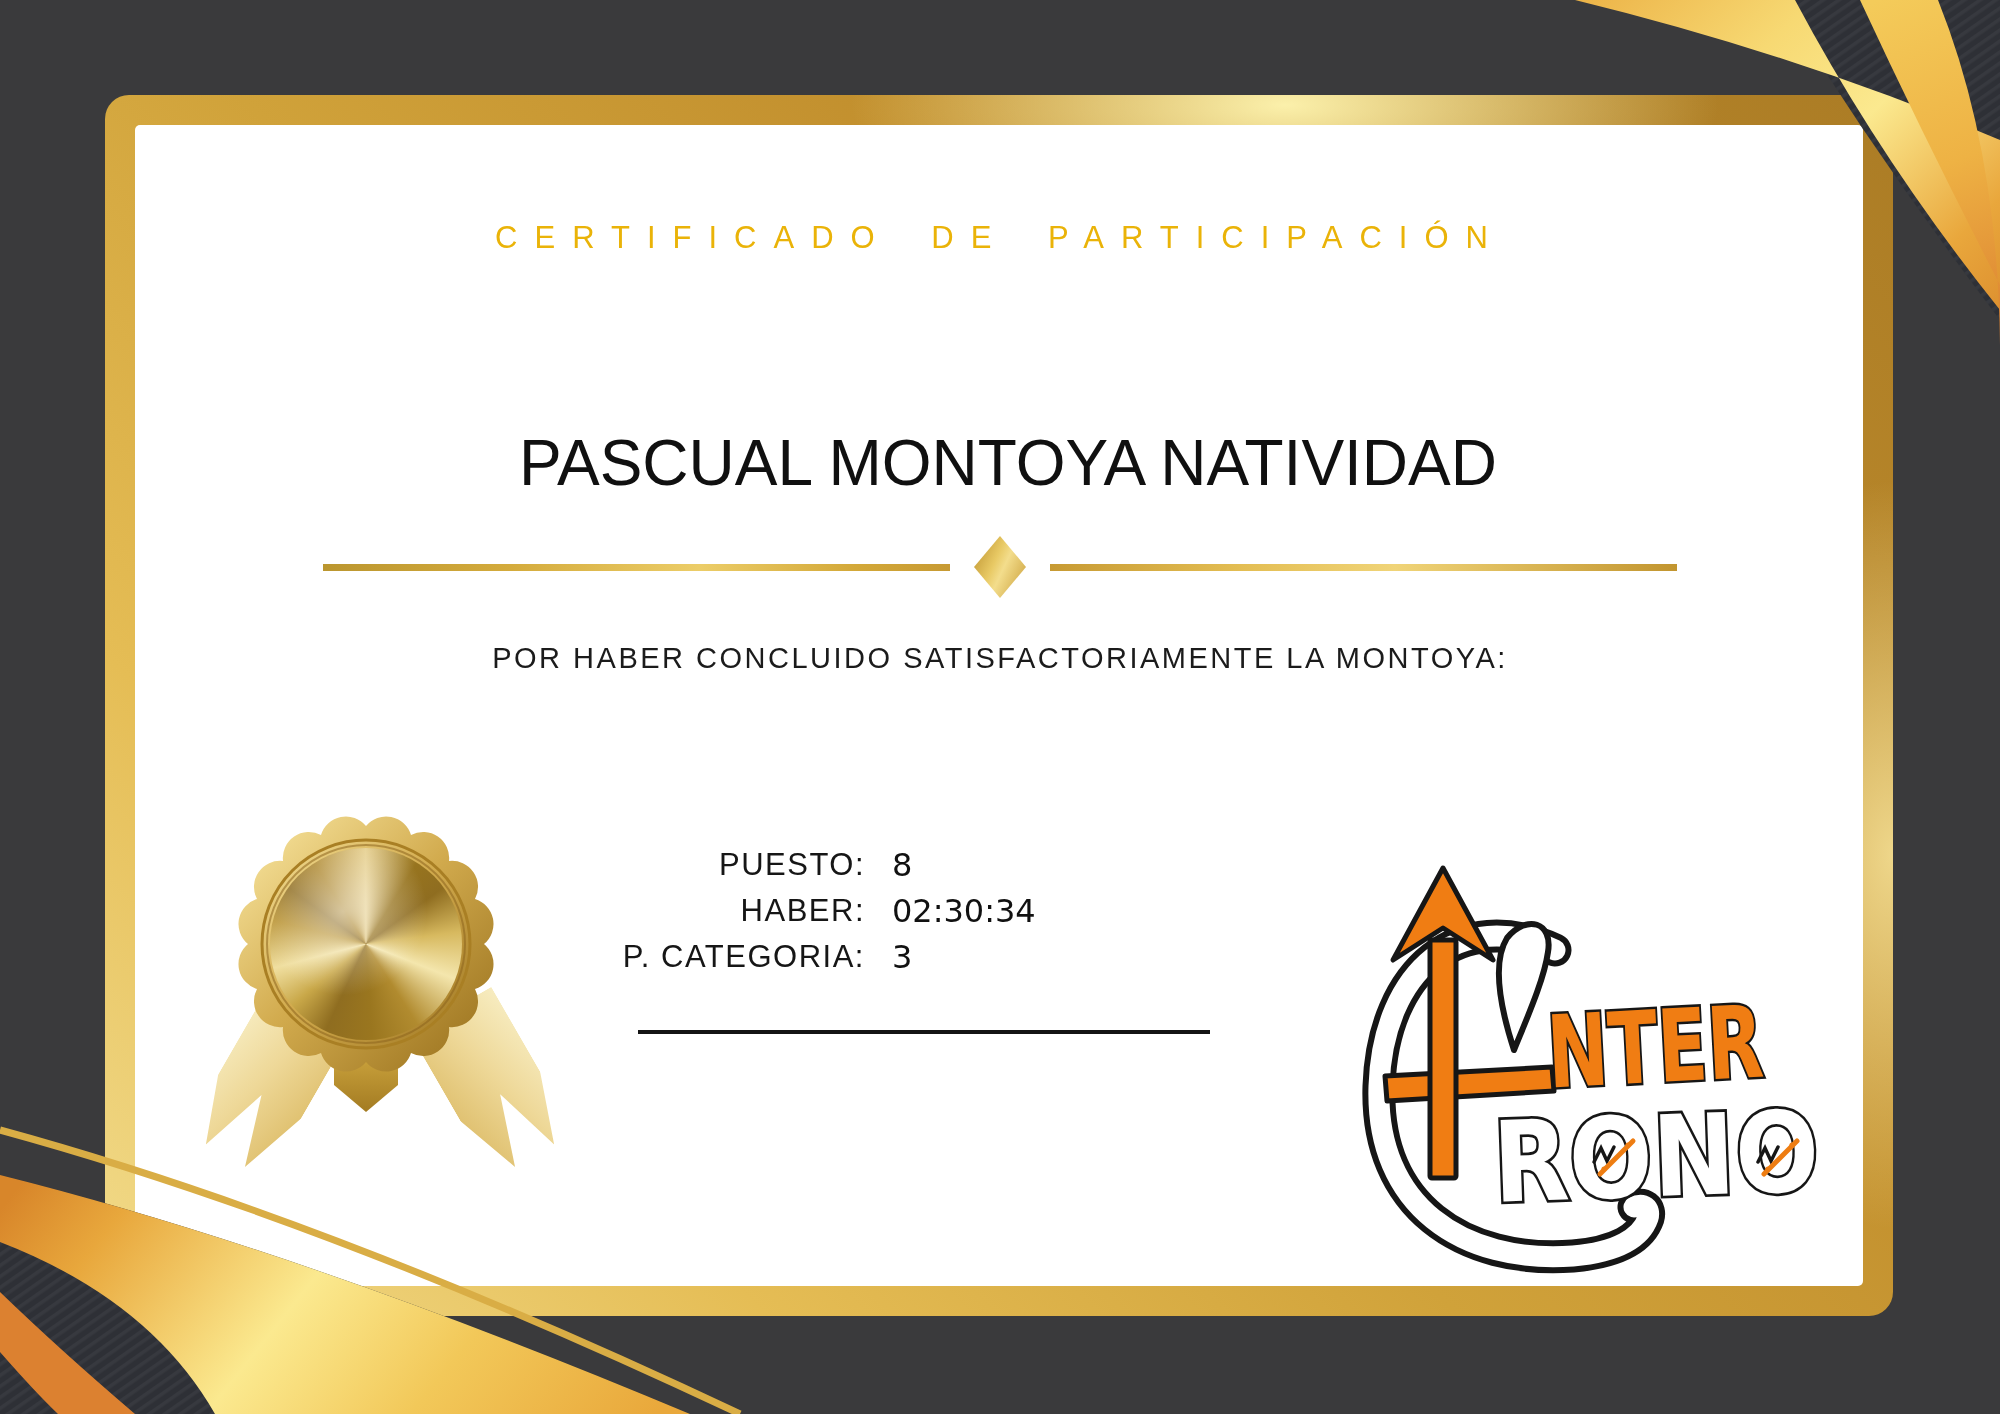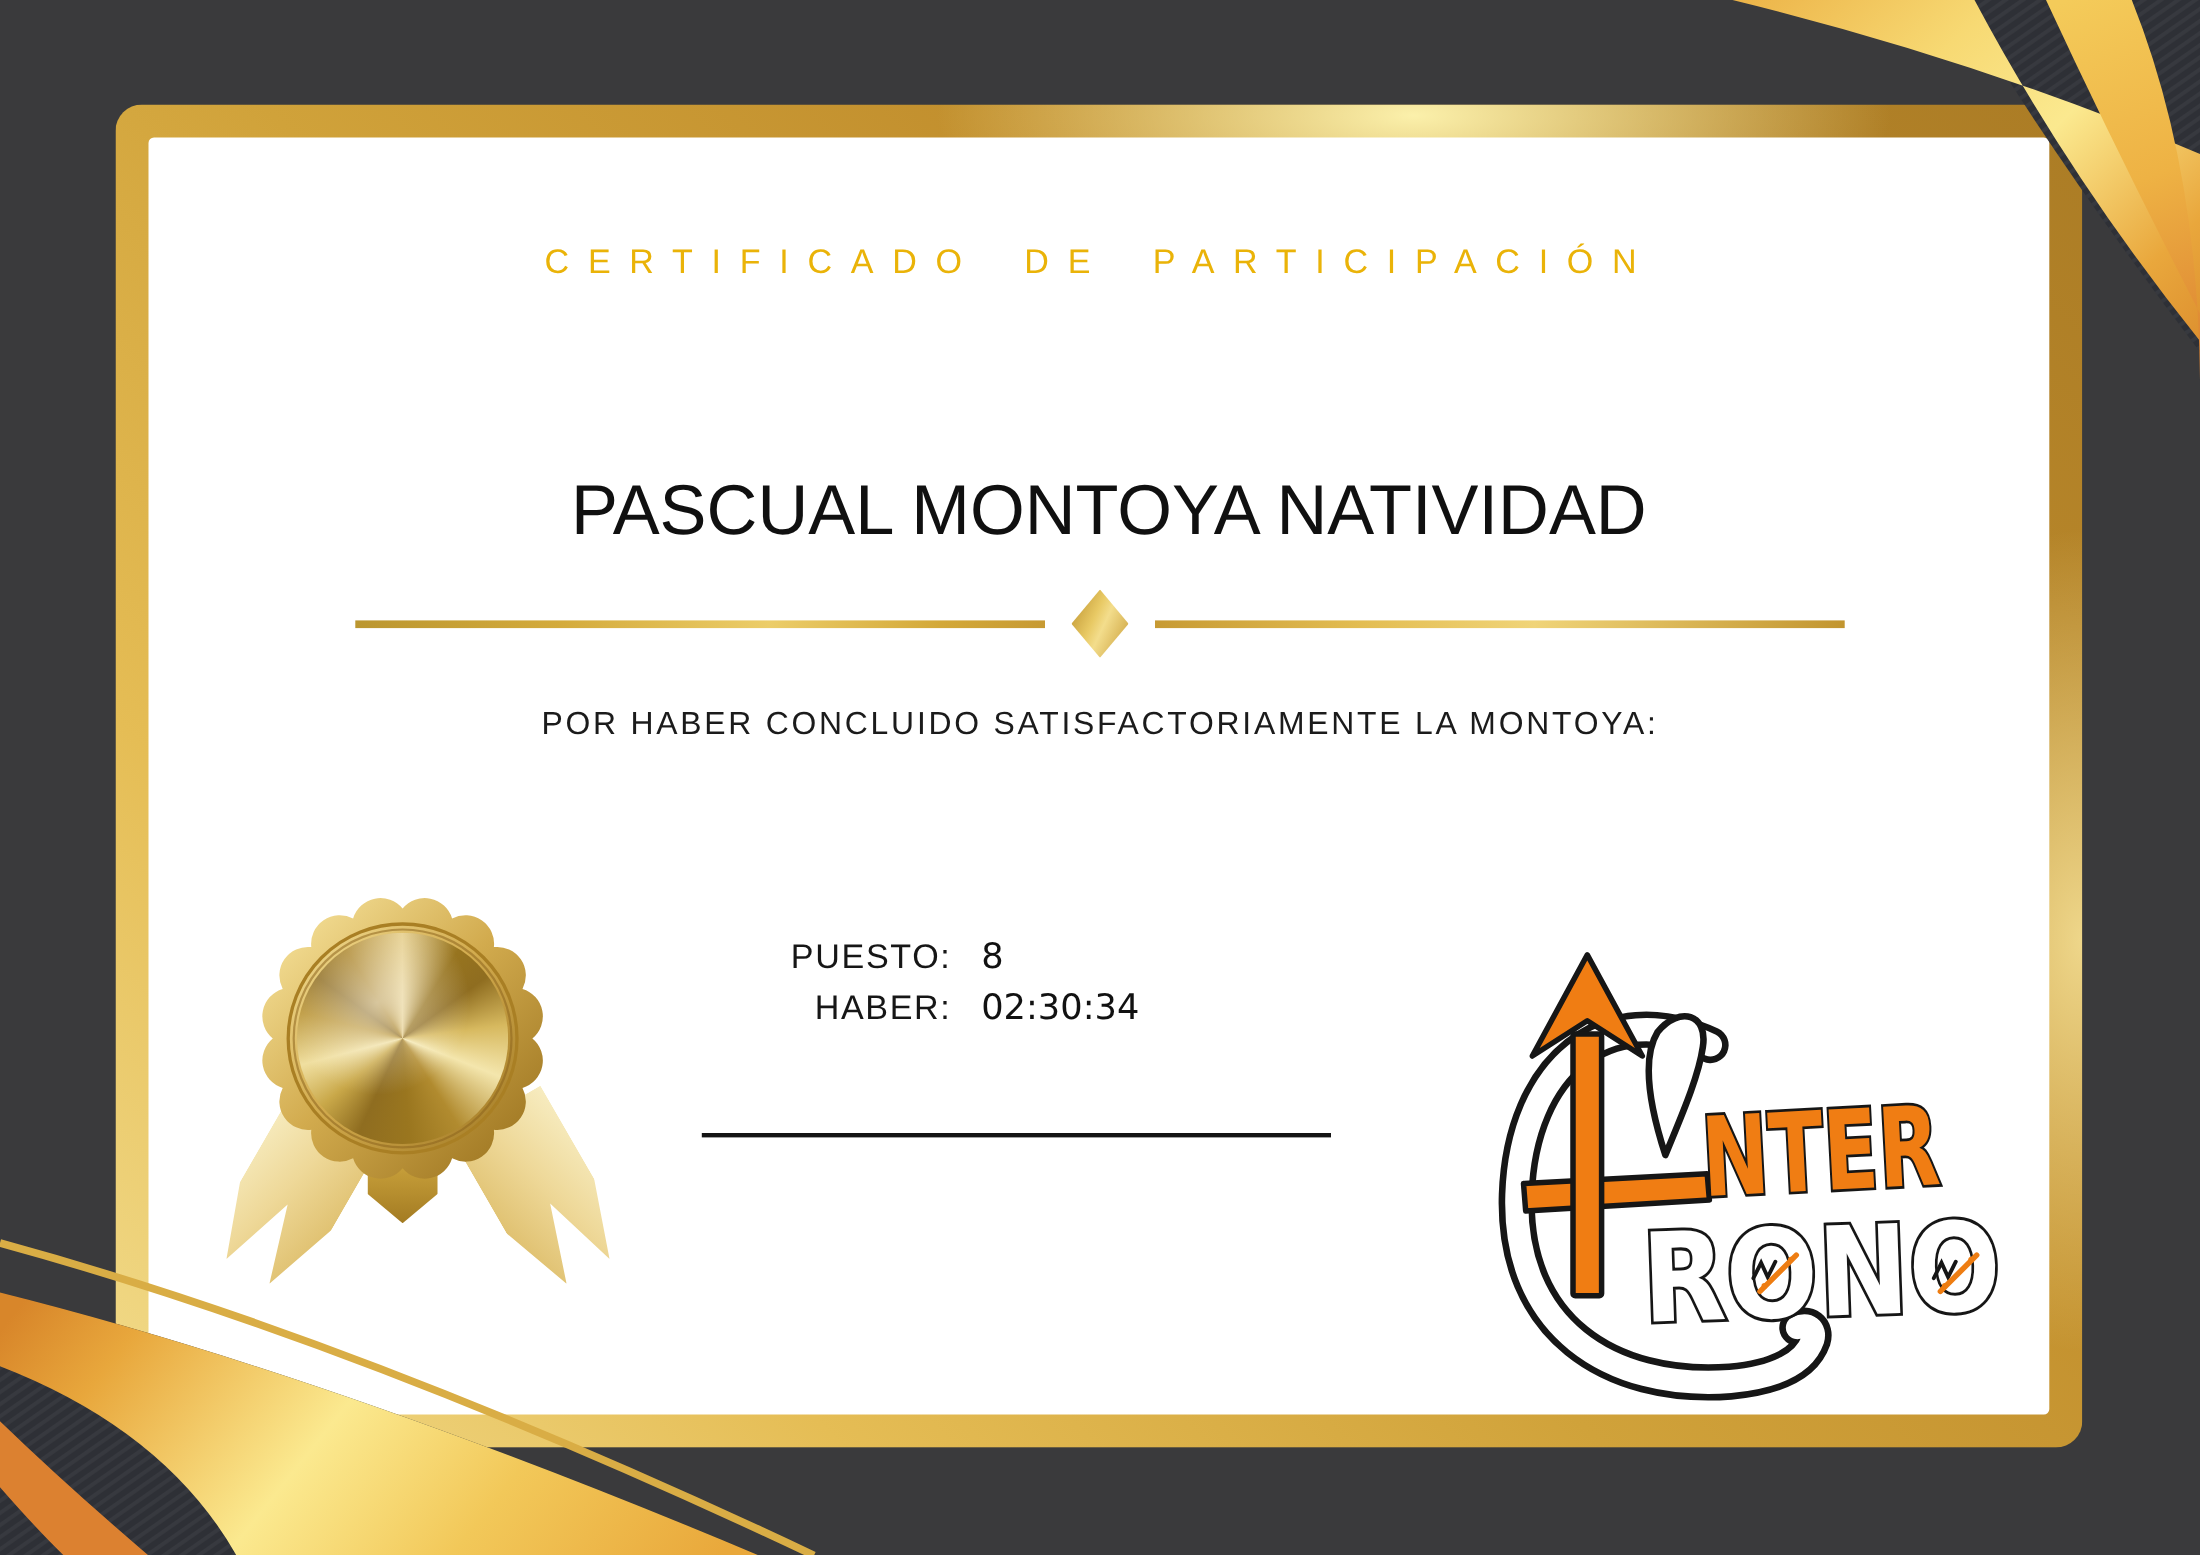--- a/index.html
+++ b/index.html
@@ -28,21 +28,21 @@
            display:flex;justify-content:center;align-items:center;gap:24px;}
   .div-line{width:627px;height:7px;}
   .div-line.left{background:linear-gradient(90deg,#bb962f 0%,#d4ab3c 30%,#eccd68 60%,#d3a838 85%,#c79a33 100%);}
   .div-line.right{background:linear-gradient(90deg,#c79a33 0%,#e3bd52 30%,#f0d478 55%,#c2952f 100%);}
   .div-diamond{width:52px;height:62px;
            background:linear-gradient(115deg,#b88c2a 0%,#e8c964 40%,#f3dd8c 55%,#c79a33 100%);
            clip-path:polygon(50% 0,100% 50%,50% 100%,0 50%);}
 
   
   .results{position:absolute;left:562px;top:842px;}
-  .res-row{display:flex;align-items:flex-end;height:46px;}
+  .res-row{display:flex;align-items:center;height:46px;}
   .res-label{width:303px;text-align:right;font-size:31px;font-weight:500;
              letter-spacing:1.5px;color:#161616;}
   .res-value{margin-left:27px;font-size:32px;font-weight:500;color:#111;
              font-family:"DejaVu Sans",sans-serif;}
   .sig-line{position:absolute;left:638px;top:1030px;width:572px;height:4px;background:#141414;}
 
   
   .medal{position:absolute;left:170px;top:790px;width:420px;height:400px;}
   .tail{position:absolute;top:218px;width:94px;height:168px;
         background:linear-gradient(105deg,#f7ecc0 0%,#eed898 45%,#dcbb66 100%);
@@ -133,20 +133,24 @@
 
   <div class="results">
     <div class="res-row">
       <div class="res-label">PUESTO:</div>
       <div class="res-value">8</div>
     </div>
     <div class="res-row">
       <div class="res-label">HABER:</div>
       <div class="res-value">02:30:34</div>
     </div>
+    <div class="res-row">
+      <div class="res-label">P. CATEGORIA:</div>
+      <div class="res-value">3</div>
+    </div>
   </div>
   <div class="sig-line"></div>
 
   <div class="medal">
     <div class="tail left"></div>
     <div class="tail right"></div>
     <div class="pentagon"></div>
     <svg class="rosette-svg" width="268" height="268" viewBox="0 0 268 268">
       <defs>
         <linearGradient id="gradScallop" x1="40" y1="40" x2="235" y2="235" gradientUnits="userSpaceOnUse">

